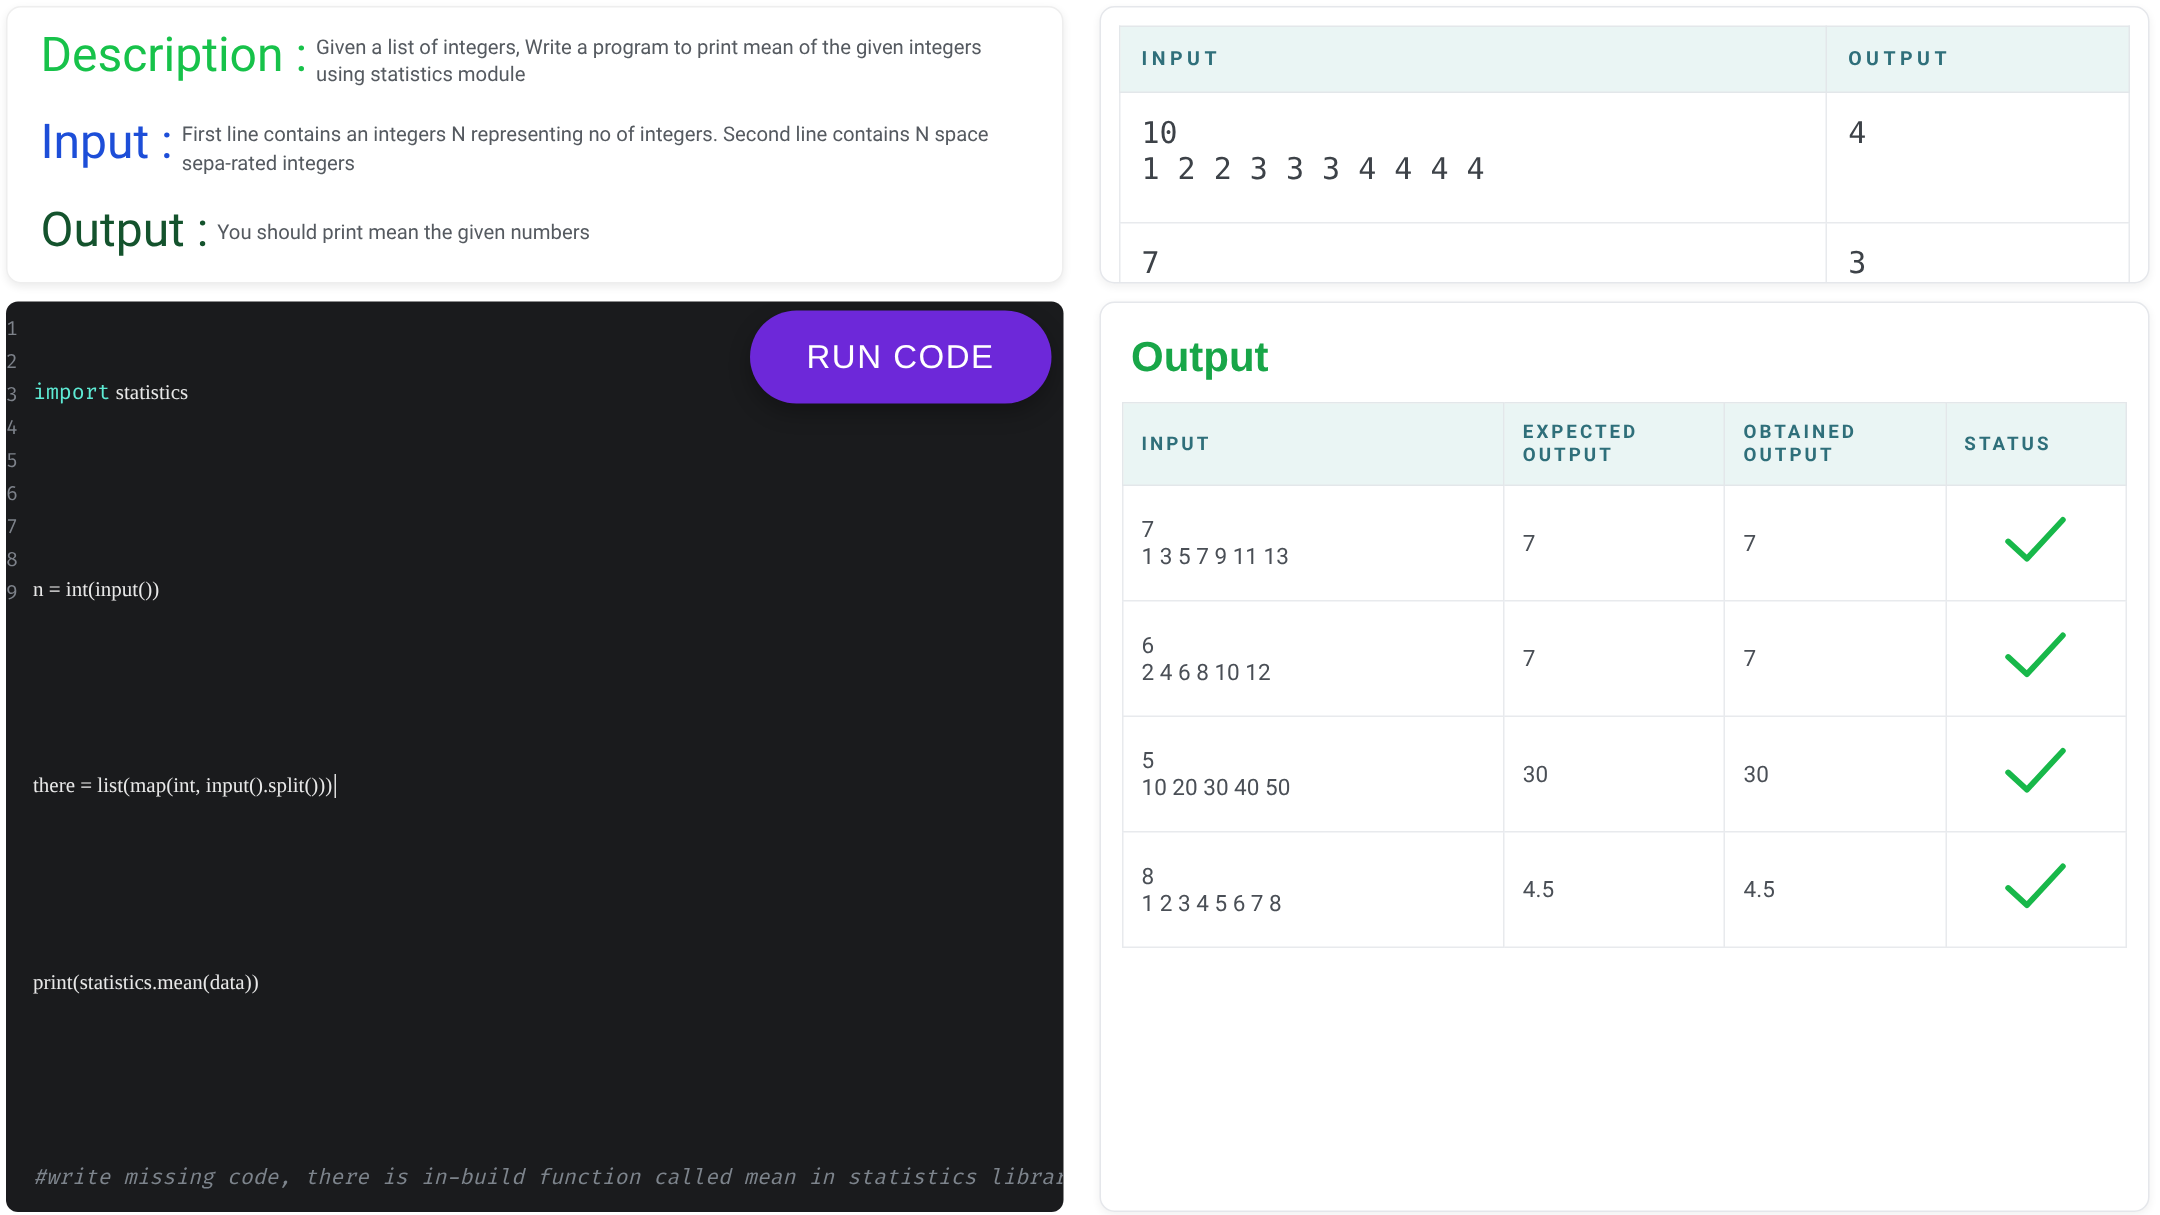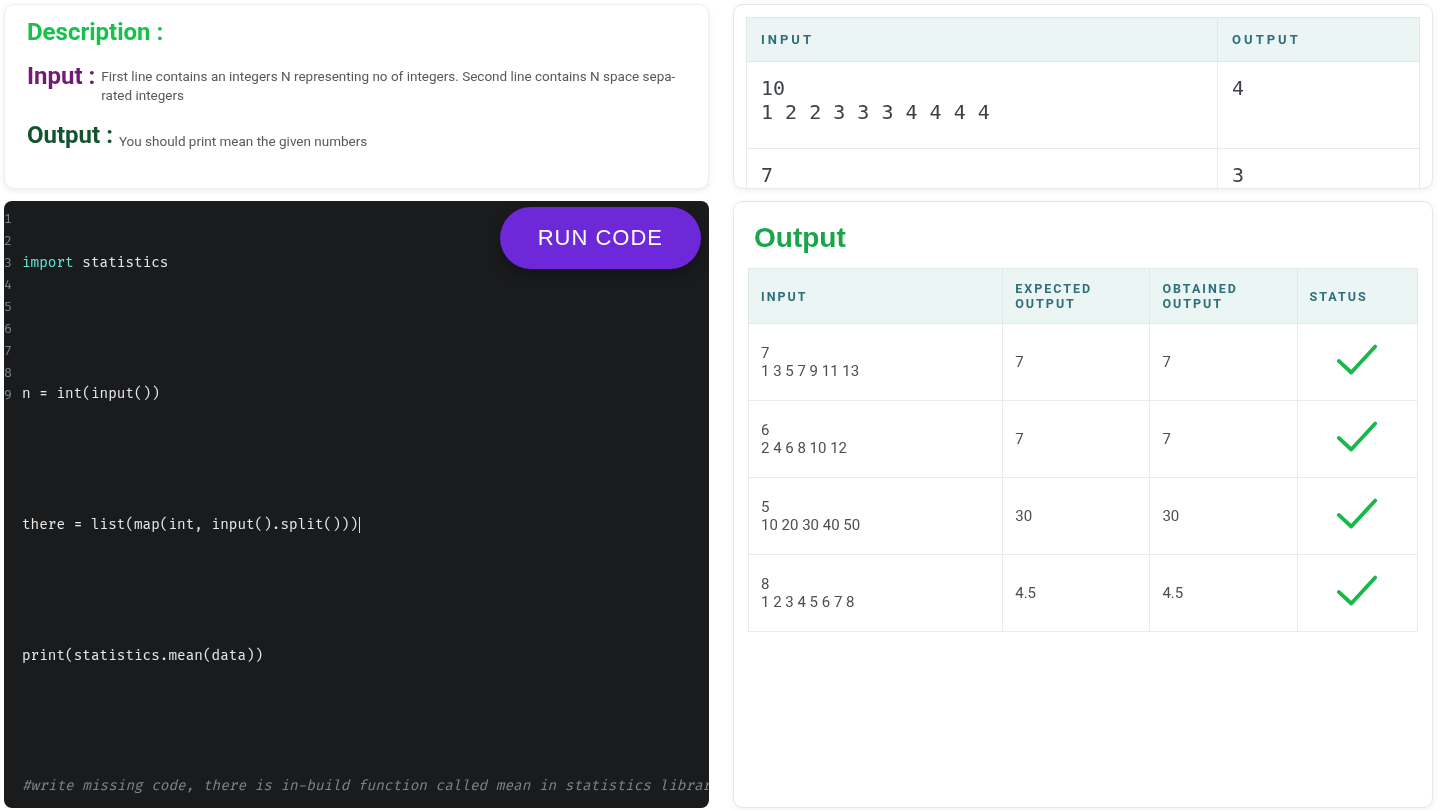--- a/index.html
+++ b/index.html
@@ -24,27 +24,27 @@
     border: 1px solid #eee;
     border-radius: 10px;
     box-shadow: 0 2px 6px rgba(0,0,0,0.08);
     padding: 14px 22px 10px 22px;
     display: flex;
     flex-direction: column;
     gap: 18px;
   }
   .p-row { display: flex; align-items: flex-start; gap: 6px; }
   .p-label {
-    font-size: 24px;
-    font-weight: 700;
+    font-size: 32px;
+    font-weight: 400;
     white-space: nowrap;
     line-height: 1.1;
   }
   .lbl-desc  { color: #17c24a; }
-  .lbl-input { color: #701a75; }
+  .lbl-input { color: #1d4ed8; }
   .lbl-output{ color: #14532d; }
   .p-text {
     font-size: 13.5px;
     color: #555a60;
     line-height: 1.35;
     padding-top: 4px;
   }
   
   .io-card {
     background: #fff;
@@ -102,21 +102,21 @@
     text-align: right;
     color: #7d828a;
     padding: 0 10px 0 0;
     user-select: none;
     font-size: 13px;
   }
   .gutter div { height: 22px; }
   .code { white-space: pre; }
   .code div { height: 22px; }
   .tok-kw  { color: #5eead4; }
-  .tok-id  { color: #e8e8e8; }
+  .tok-id  { color: #e8e8e8; font-family: Liberation Serif, serif; }
   .tok-com { color: #7d848c; font-style: italic; }
   .cursor {
     display: inline-block; width: 0; border-right: 1px solid #ddd; height: 16px;
     vertical-align: middle; margin-left: 1px;
   }
   .run-btn {
     position: absolute;
     top: 6px; right: 8px;
     background: #6d28d9;
     color: #fff;
@@ -186,20 +186,21 @@
   }
 </style>
 </head>
 <body>
 
 <div class="grid">
 
   <div class="problem-card">
     <div class="p-row">
       <span class="p-label lbl-desc">Description :</span>
+      <span class="p-text">Given a list of integers, Write a program to print mean of the given integers using statistics module</span>
     </div>
     <div class="p-row">
       <span class="p-label lbl-input">Input :</span>
       <span class="p-text">First line contains an integers N representing no of integers. Second line contains N space sepa-rated integers</span>
     </div>
     <div class="p-row">
       <span class="p-label lbl-output">Output :</span>
       <span class="p-text" style="padding-top:10px">You should print mean the given numbers</span>
     </div>
   </div>

